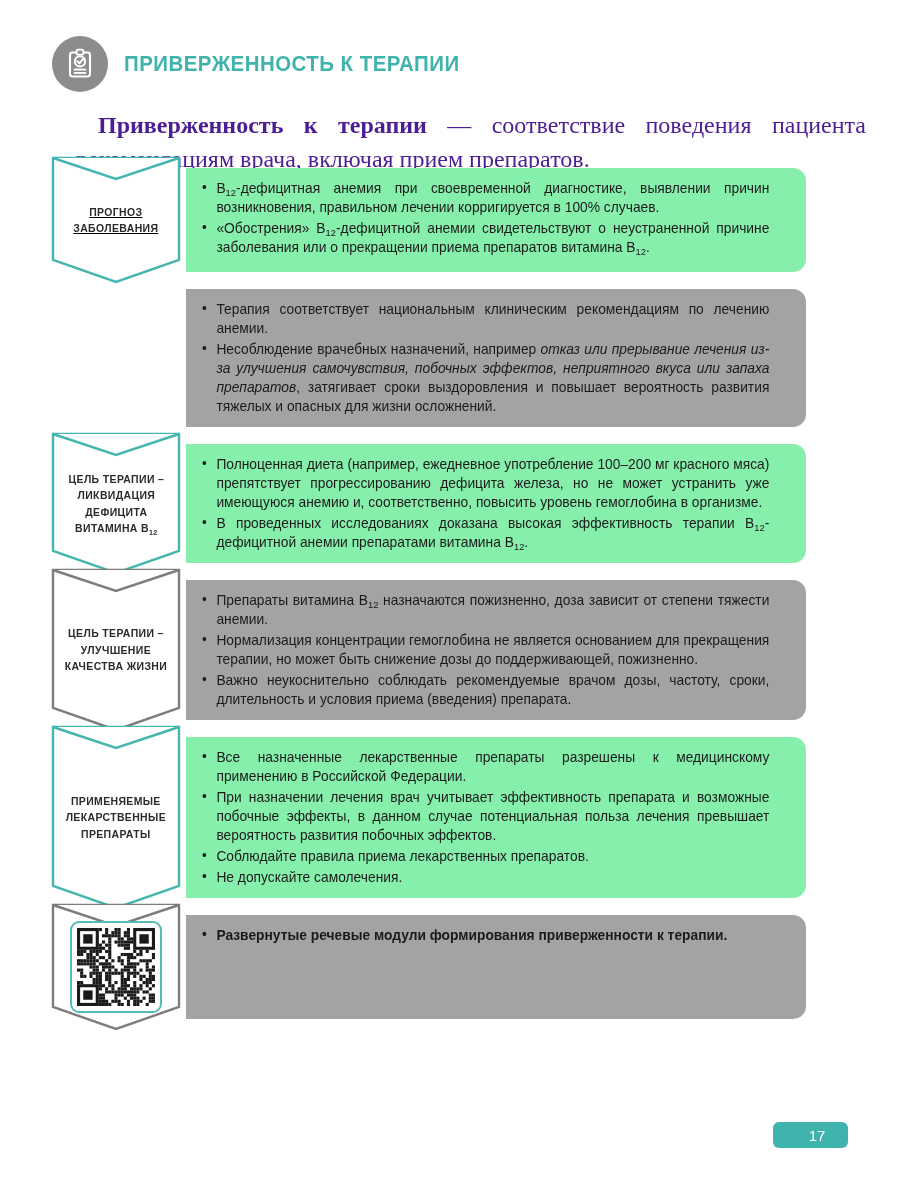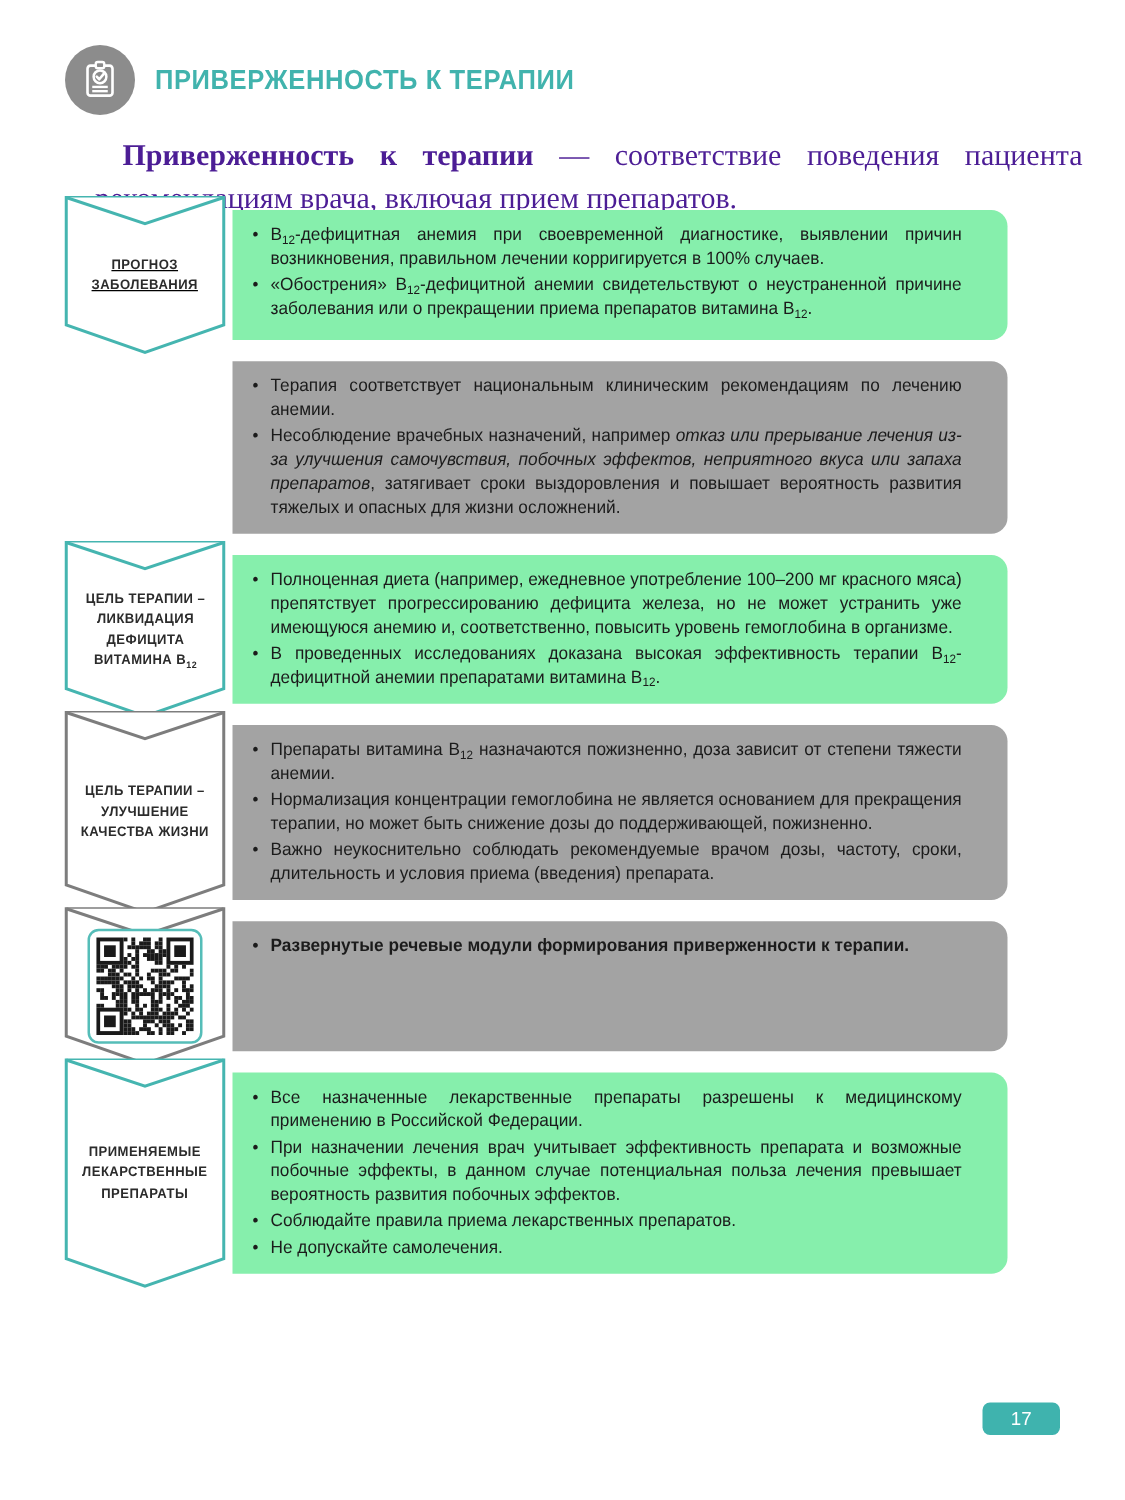--- a/index.html
+++ b/index.html
@@ -187,20 +187,21 @@
     width: 62px;
     height: 26px;
     background: #3fb3ae;
     border-radius: 6px;
     color: #ffffff;
     font-family: "Liberation Sans", sans-serif;
     font-size: 15px;
     display: flex;
     align-items: center;
     justify-content: center;
+    padding-left: 13px;
   }
   sub.sb {
     font-size: 0.68em;
     vertical-align: baseline;
     position: relative;
     top: 3px;
   }
 </style>
 </head>
 <body>
@@ -271,20 +272,37 @@
             <li>Нормализация концентрации гемоглобина не является основанием для прекращения терапии, но может быть снижение дозы до поддерживающей, пожизненно.</li>
             <li>Важно неукоснительно соблюдать рекомендуемые врачом дозы, частоту, сроки, длительность и условия приема (введения) препарата.</li>
           </ul>
         </div>
         <div class="label-box" style="height: 162px;">
           <svg class="label-svg" viewBox="0 0 128 162" preserveAspectRatio="none">
             <path d="M1,1 L127,1 L127,139 L64,161 L1,139 Z" fill="#ffffff" stroke="#7d7d7d" stroke-width="2.4" stroke-linejoin="miter"></path>
             <path d="M1,1 L64,22 L127,1" fill="#ffffff" stroke="#7d7d7d" stroke-width="2.4" stroke-linejoin="miter"></path>
           </svg>
           <div class="label-text">ЦЕЛЬ ТЕРАПИИ –<br>УЛУЧШЕНИЕ<br>КАЧЕСТВА ЖИЗНИ</div>
+        </div>
+      </div>
+      <div class="block">
+        <div class="panel teal">
+          <ul>
+            <li>Все назначенные лекарственные препараты разрешены к медицинскому применению в Российской Федерации.</li>
+            <li>При назначении лечения врач учитывает эффективность препарата и возможные побочные эффекты, в данном случае потенциальная польза лечения превышает вероятность развития побочных эффектов.</li>
+            <li>Соблюдайте правила приема лекарственных препаратов.</li>
+            <li>Не допускайте самолечения.</li>
+          </ul>
+        </div>
+        <div class="label-box" style="height: 183px;">
+          <svg class="label-svg" viewBox="0 0 128 183" preserveAspectRatio="none">
+            <path d="M1,1 L127,1 L127,160 L64,182 L1,160 Z" fill="#ffffff" stroke="#45b5b0" stroke-width="2.4" stroke-linejoin="miter"></path>
+            <path d="M1,1 L64,22 L127,1" fill="#ffffff" stroke="#45b5b0" stroke-width="2.4" stroke-linejoin="miter"></path>
+          </svg>
+          <div class="label-text">ПРИМЕНЯЕМЫЕ<br>ЛЕКАРСТВЕННЫЕ<br>ПРЕПАРАТЫ</div>
         </div>
       </div>
       <div class="block">
         <div class="panel gray">
           <ul>
             <li class="bold">Развернутые речевые модули формирования приверженности к терапии.</li>
           </ul>
         </div>
         <div class="label-box" style="height: 126px;">
           <svg class="label-svg" viewBox="0 0 128 126" preserveAspectRatio="none">
@@ -572,34 +590,17 @@
               <rect x="57.6" y="0" width="22.400000000000002" height="22.400000000000002" fill="#1a1a1a"></rect>
               <rect x="60.800000000000004" y="3.2" width="16" height="16" fill="#ffffff"></rect>
               <rect x="64" y="6.4" width="9.600000000000001" height="9.600000000000001" fill="#1a1a1a"></rect>
               <rect x="0" y="57.6" width="22.400000000000002" height="22.400000000000002" fill="#1a1a1a"></rect>
               <rect x="3.2" y="60.800000000000004" width="16" height="16" fill="#ffffff"></rect>
               <rect x="6.4" y="64" width="9.600000000000001" height="9.600000000000001" fill="#1a1a1a"></rect>
             </svg>
           </div>
         </div>
       </div>
-      <div class="block">
-        <div class="panel teal">
-          <ul>
-            <li>Все назначенные лекарственные препараты разрешены к медицинскому применению в Российской Федерации.</li>
-            <li>При назначении лечения врач учитывает эффективность препарата и возможные побочные эффекты, в данном случае потенциальная польза лечения превышает вероятность развития побочных эффектов.</li>
-            <li>Соблюдайте правила приема лекарственных препаратов.</li>
-            <li>Не допускайте самолечения.</li>
-          </ul>
-        </div>
-        <div class="label-box" style="height: 183px;">
-          <svg class="label-svg" viewBox="0 0 128 183" preserveAspectRatio="none">
-            <path d="M1,1 L127,1 L127,160 L64,182 L1,160 Z" fill="#ffffff" stroke="#45b5b0" stroke-width="2.4" stroke-linejoin="miter"></path>
-            <path d="M1,1 L64,22 L127,1" fill="#ffffff" stroke="#45b5b0" stroke-width="2.4" stroke-linejoin="miter"></path>
-          </svg>
-          <div class="label-text">ПРИМЕНЯЕМЫЕ<br>ЛЕКАРСТВЕННЫЕ<br>ПРЕПАРАТЫ</div>
-        </div>
-      </div>
     </div>
 
   <div class="page-number">17</div>
 
 </div>
 
 </body></html>

